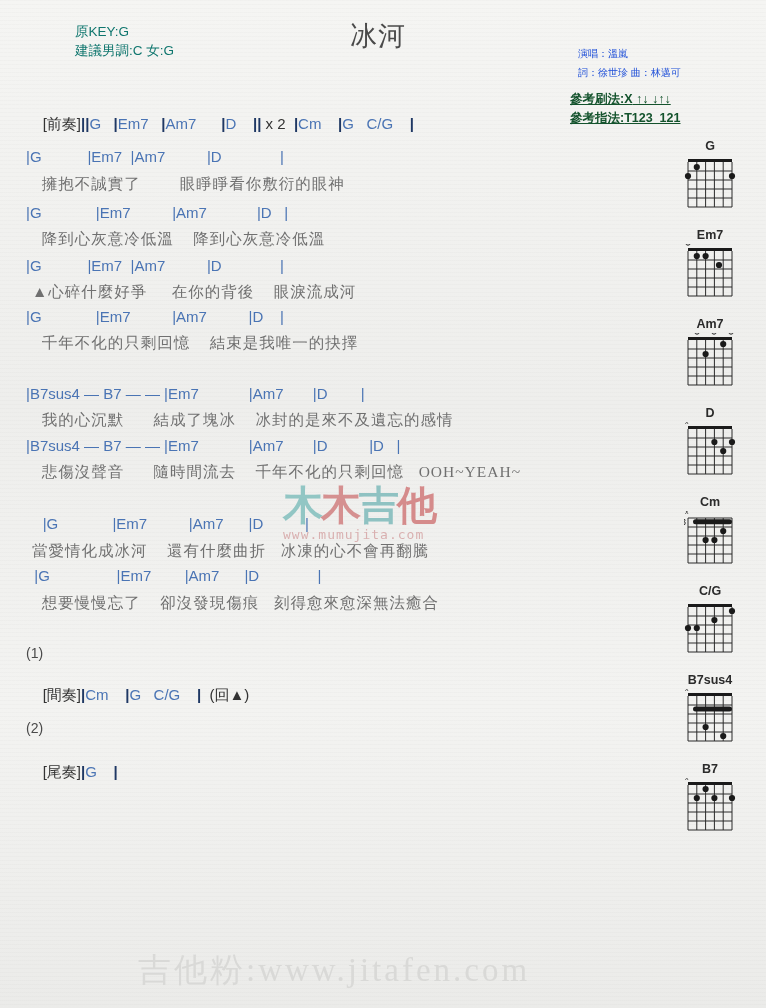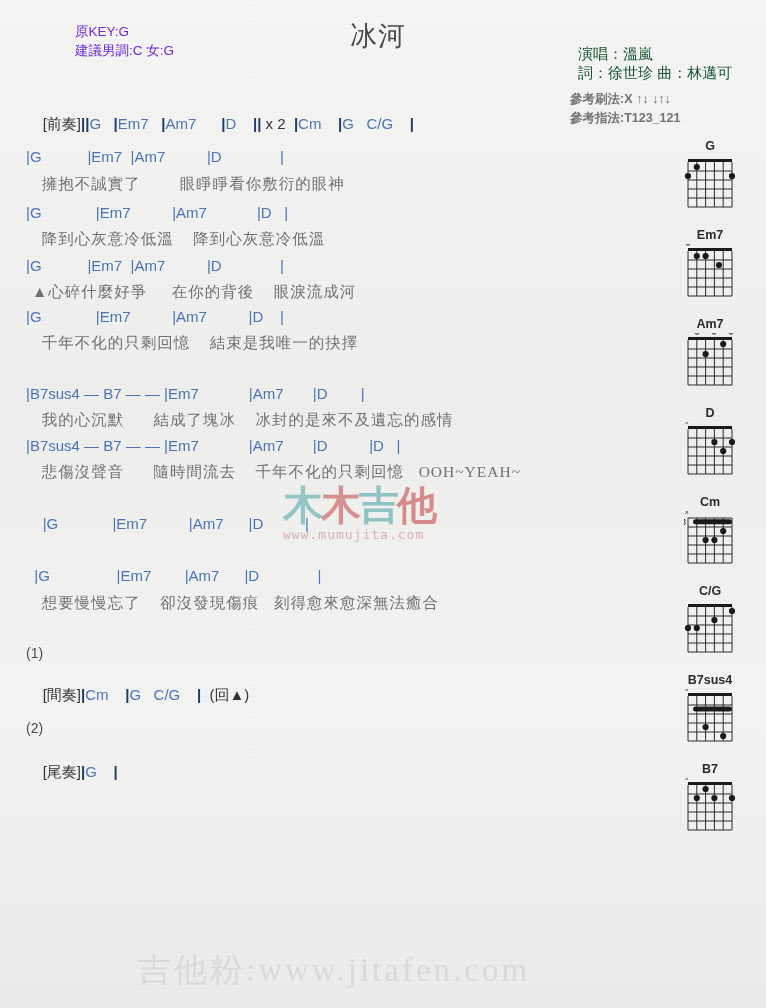--- a/index.html
+++ b/index.html
@@ -11,24 +11,24 @@
   
   #paper-texture{
     position:absolute;inset:0;
     background:
       repeating-linear-gradient(180deg, rgba(0,0,0,0.016) 0px, rgba(0,0,0,0.016) 1px, rgba(255,255,255,0) 1px, rgba(255,255,255,0) 4px),
       linear-gradient(180deg,#f5f5f3 0%,#eeeeec 40%,#f3f3f1 70%,#ebebe9 100%);
     pointer-events:none;
   }
 
   
-  #key-block{position:absolute;left:75px;top:22px;font-size:13.5px;color:#6d28d9;line-height:19px;}
+  #key-block{position:absolute;left:75px;top:22px;font-size:13.5px;color:#0f766e;line-height:19px;}
   #song-title{position:absolute;left:350px;top:18px;font-size:27px;color:#4a4a4a;letter-spacing:1px;}
-  #credits{position:absolute;left:578px;top:44px;font-size:15px;color:#14532d;line-height:19px;}
-  #refs{position:absolute;left:570px;top:90px;font-size:12.5px;color:#737373;line-height:19px;font-weight:bold;}
+  #credits{position:absolute;left:578px;top:44px;font-size:10px;color:#1d4ed8;line-height:19px;}
+  #refs{position:absolute;left:570px;top:90px;font-size:12.5px;color:#14532d;line-height:19px;font-weight:bold;text-decoration:underline;}
   #refs .lbl{font-weight:bold;}
 
   
   #sheet{position:absolute;left:0;top:0;width:680px;height:740px;}
   .row{position:absolute;white-space:pre;}
   .chordline{font-size:15px;color:#4a74b4;letter-spacing:0px;}
   .chordline .bar{color:#1f3864;font-weight:bold;}
   .chordline .plain{color:#333;}
   .lyricline{font-size:15.5px;color:#707070;font-family:"Liberation Serif", serif;letter-spacing:1px;}
   .section-tag{color:#7b7b7b;}
@@ -97,20 +97,21 @@
   <div class="row chordline" style="left:26px;top:308px;">|G             |Em7          |Am7          |D    |</div>
   <div class="row lyricline" style="left:32px;top:333px;">  千年不化的只剩回憶    結束是我唯一的抉擇</div>
 
   <div class="row chordline" style="left:26px;top:385px;">|B7sus4 — B7 — — |Em7            |Am7       |D        |</div>
   <div class="row lyricline" style="left:32px;top:410px;">  我的心沉默      結成了塊冰    冰封的是來不及遺忘的感情</div>
 
   <div class="row chordline" style="left:26px;top:437px;">|B7sus4 — B7 — — |Em7            |Am7       |D          |D   |</div>
   <div class="row lyricline" style="left:32px;top:462px;">  悲傷沒聲音      隨時間流去    千年不化的只剩回憶   OOH~YEAH~</div>
 
   <div class="row chordline" style="left:26px;top:515px;">    |G             |Em7          |Am7      |D          |</div>
+  <div class="row lyricline" style="left:32px;top:541px;">當愛情化成冰河    還有什麼曲折   冰凍的心不會再翻騰</div>
 
   <div class="row chordline" style="left:26px;top:567px;">  |G                |Em7        |Am7      |D              |</div>
   <div class="row lyricline" style="left:32px;top:593px;">  想要慢慢忘了    卻沒發現傷痕   刻得愈來愈深無法癒合</div>
 
   <div class="row marker" style="left:26px;top:645px;">(1)</div>
   <div class="row chordline" style="left:26px;top:669px;">
     <span class="section-tag"><span class="plain">[間奏]</span></span><span><span class="bar">|</span><span>Cm</span>    <span class="bar">|</span><span>G</span>   <span>C/G</span>    <span class="bar">|</span><span class="plain">  (回▲)</span></span>
   </div>
 
   <div class="row marker" style="left:26px;top:720px;">(2)</div>

